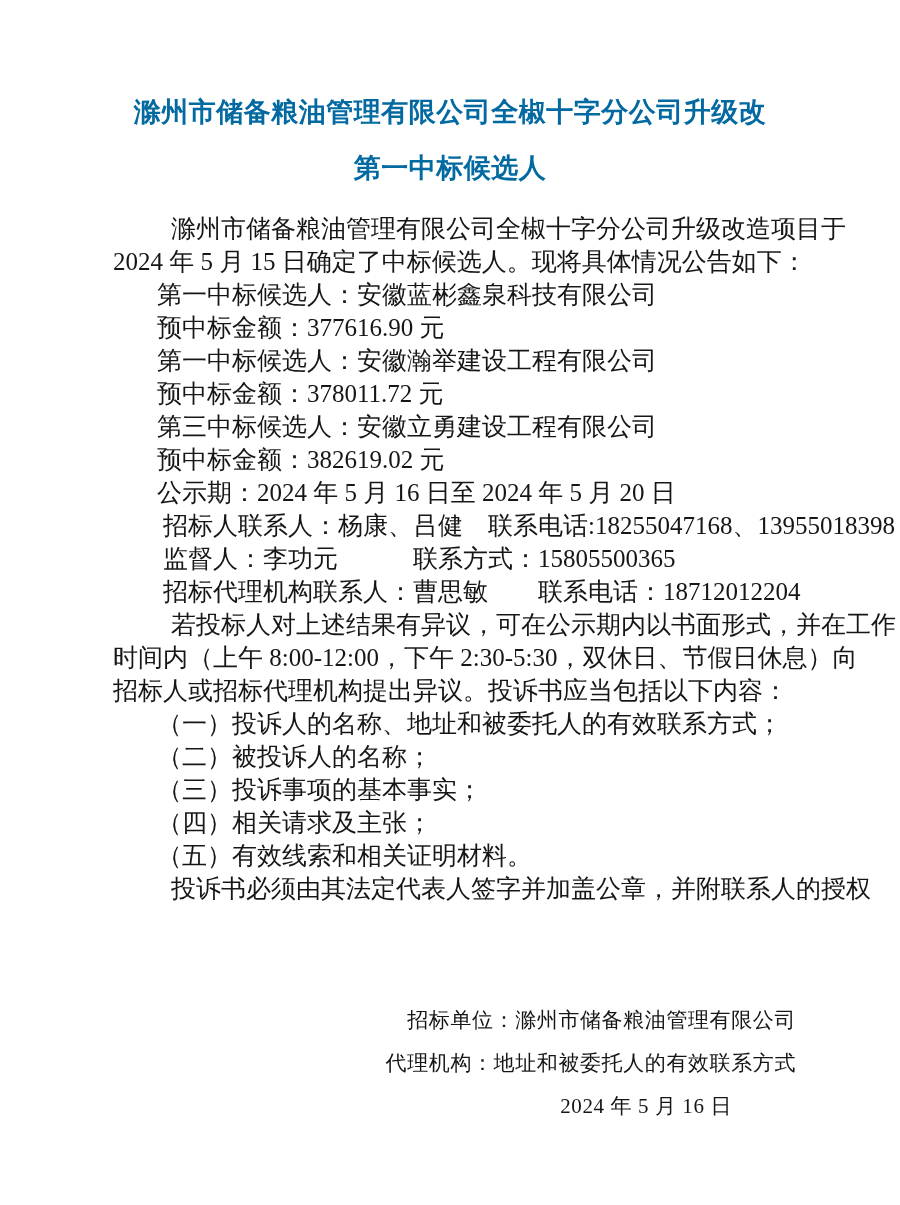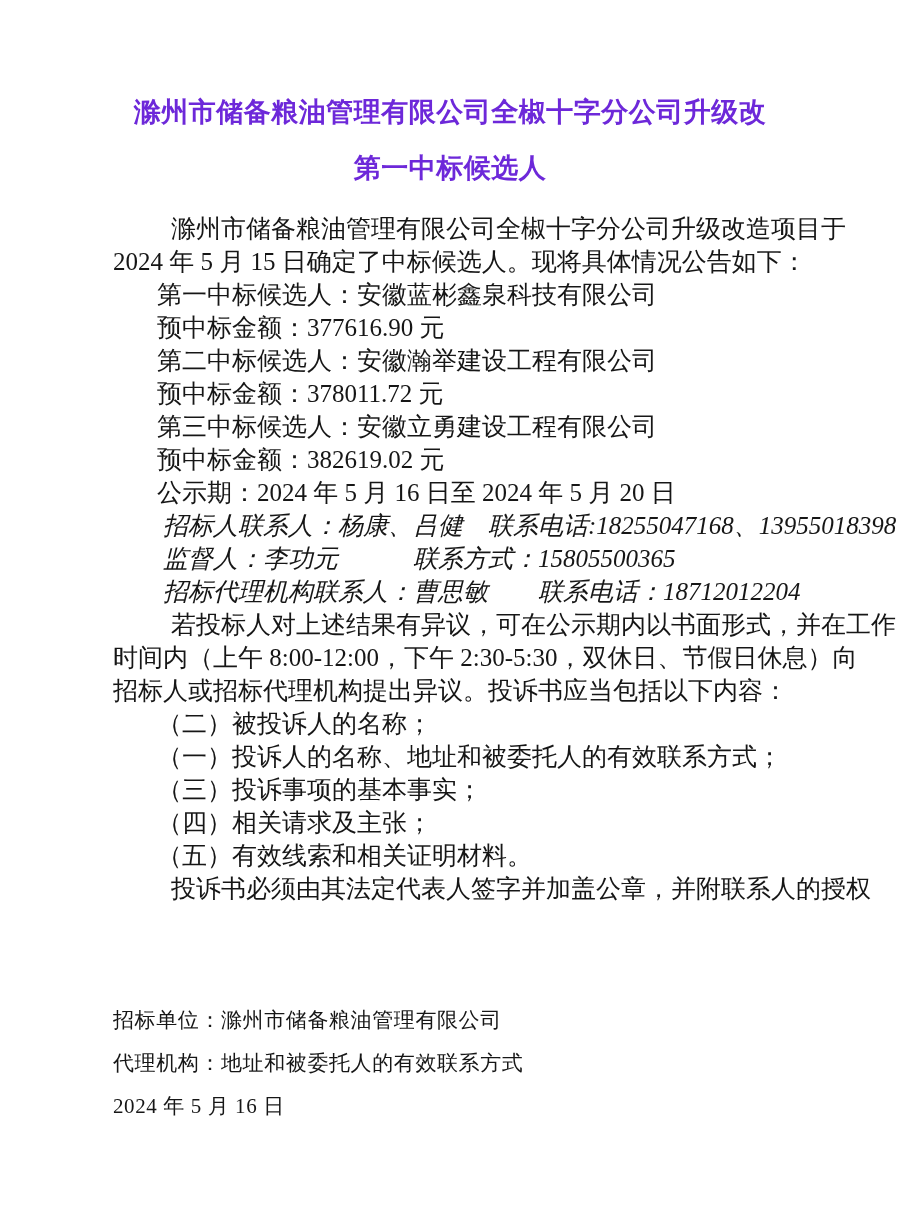--- a/index.html
+++ b/index.html
@@ -17,45 +17,46 @@
     color: #161616;
   }
   .doc-title {
     position: absolute;
     top: 84px;
     left: 0;
     right: 0;
     text-align: center;
     font-size: 27px;
     font-weight: bold;
-    color: #6d28d9;
+    color: #0369a1;
     line-height: 56px;
     letter-spacing: 0.5px;
   }
   .doc-body {
     position: absolute;
     top: 212px;
     left: 113px;
     width: 678px;
     font-size: 25px;
     line-height: 33px;
   }
   .line {
     height: 33px;
     white-space: pre;
   }
   .i0 { text-indent: 0; }
   .i2 { text-indent: 44px; }
-  .i2b { text-indent: 50px; font-style: italic; }
+  .i2b { text-indent: 50px; }
   .i3 { text-indent: 58px; }
   .doc-footer {
     position: absolute;
     top: 999px;
-    right: 120px;
+    right: 104px;
     left: 113px;
+    text-align: right;
     font-size: 21px;
     line-height: 43px;
     letter-spacing: 0.6px;
   }
   .footer-line {
     height: 43px;
     white-space: pre;
   }
   .footer-date {
     padding-right: 64px;
@@ -69,33 +70,33 @@
   <div class="doc-title">
     <div>滁州市储备粮油管理有限公司全椒十字分公司升级改</div>
     <div>第一中标候选人</div>
   </div>
 
   <div class="doc-body">
     <div class="line i3">滁州市储备粮油管理有限公司全椒十字分公司升级改造项目于</div>
     <div class="line i0">2024 年 5 月 15 日确定了中标候选人。现将具体情况公告如下：</div>
     <div class="line i2">第一中标候选人：安徽蓝彬鑫泉科技有限公司</div>
     <div class="line i2">预中标金额：377616.90 元</div>
-    <div class="line i2">第二中标候选人：安徽瀚举建设工程有限公司</div>
+    <div class="line i2">第一中标候选人：安徽瀚举建设工程有限公司</div>
     <div class="line i2">预中标金额：378011.72 元</div>
     <div class="line i2">第三中标候选人：安徽立勇建设工程有限公司</div>
     <div class="line i2">预中标金额：382619.02 元</div>
     <div class="line i2">公示期：2024 年 5 月 16 日至 2024 年 5 月 20 日</div>
     <div class="line i2b">招标人联系人：杨康、吕健　联系电话:18255047168、13955018398</div>
     <div class="line i2b">监督人：李功元　　　联系方式：15805500365</div>
     <div class="line i2b">招标代理机构联系人：曹思敏　　联系电话：18712012204</div>
     <div class="line i3">若投标人对上述结果有异议，可在公示期内以书面形式，并在工作</div>
     <div class="line i0">时间内（上午 8:00-12:00，下午 2:30-5:30，双休日、节假日休息）向</div>
     <div class="line i0">招标人或招标代理机构提出异议。投诉书应当包括以下内容：</div>
+    <div class="line i2">（一）投诉人的名称、地址和被委托人的有效联系方式；</div>
     <div class="line i2">（二）被投诉人的名称；</div>
-    <div class="line i2">（一）投诉人的名称、地址和被委托人的有效联系方式；</div>
     <div class="line i2">（三）投诉事项的基本事实；</div>
     <div class="line i2">（四）相关请求及主张；</div>
     <div class="line i2">（五）有效线索和相关证明材料。</div>
     <div class="line i3">投诉书必须由其法定代表人签字并加盖公章，并附联系人的授权</div>
   </div>
 
   <div class="doc-footer">
     <div class="footer-line">招标单位：滁州市储备粮油管理有限公司</div>
     <div class="footer-line">代理机构：地址和被委托人的有效联系方式</div>
     <div class="footer-line footer-date">2024 年 5 月 16 日</div>

